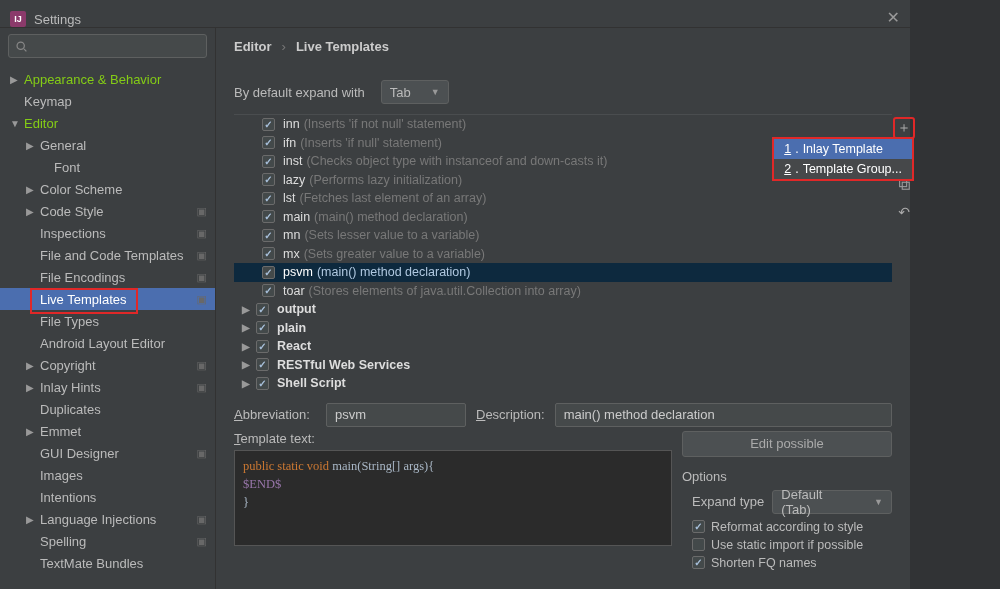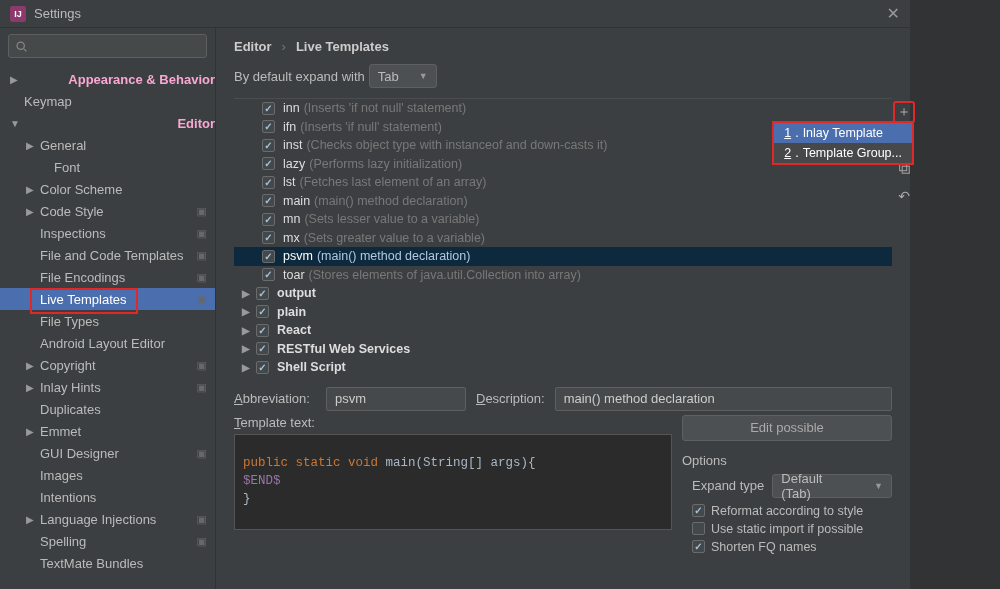--- a/index.html
+++ b/index.html
@@ -1,40 +1,40 @@
 <!DOCTYPE html>
 <html><head>
 <meta charset="utf-8">
 <style>
 * { margin: 0; padding: 0; box-sizing: border-box; }
 body { font-family: "Segoe UI", Arial, sans-serif; font-size: 13px; background: #3c3f41; color: #bbbbbb; width: 1000px; height: 589px; overflow: hidden; position: relative; }
 .window { width: 910px; height: 589px; background: #3c3f41; position: relative; }
-.titlebar { height: 28px; display: flex; align-items: center; padding: 0 10px; border-bottom: 1px solid #323232; }
+.titlebar { height: 28px; display: flex; align-items: flex-end; padding: 0 10px; border-bottom: 1px solid #323232; }
 .titlebar .app-icon { width: 16px; height: 16px; background: #8b3a6b; border-radius: 2px; margin-right: 8px; display:flex; align-items:center; justify-content:center; color:#fff; font-size:9px; font-weight:bold;}
 .titlebar .close { margin-left: auto; cursor: pointer; color: #999; font-size: 16px; }
 .body { display: flex; height: calc(100% - 28px); }
 .sidebar { width: 216px; border-right: 1px solid #323232; display: flex; flex-direction: column; }
 .search-box { margin: 6px 8px; height: 24px; background: #45494a; border: 1px solid #5e6060; border-radius: 3px; display: flex; align-items: center; padding: 0 6px; color: #777; }
 .search-box svg { width: 13px; height: 13px; }
 .tree { flex: 1; overflow: auto; padding-top: 4px; }
 .tree-row { display: flex; align-items: center; height: 22px; padding-left: 10px; cursor: pointer; position: relative; }
 .tree-row.d1 { padding-left: 26px; }
 .tree-row.d2 { padding-left: 40px; }
 .tree-row .arrow { width: 10px; display: inline-block; color: #999; font-size: 10px; margin-right: 4px; }
 .tree-row .arrow.empty { visibility: hidden; }
 .tree-row .lbl { flex: 1; white-space: nowrap; }
 .tree-row .mod { color: #686868; margin-right: 8px; font-size: 11px; }
-.tree-row.top-parent > .lbl { font-weight: 700; color: #f9a8d4; text-align: right; }
+.tree-row.top-parent > .lbl { font-weight: 400; color: #84cc16; }
 .tree-row.selected { background: #4b6eaf; color: #fff; }
 .tree-row.selected .lbl { color: #fff; }
 .tree-row.redbox::after { content: ""; position: absolute; left: 30px; top: 0; width: 104px; height: 22px; border: 2px solid #e02828; pointer-events: none; }
 .main { flex: 1; display: flex; flex-direction: column; position: relative; }
 .breadcrumb { height: 36px; display: flex; align-items: center; padding: 0 18px; gap: 10px; color: #ccc; font-weight: 600; }
 .breadcrumb .sep { color: #777; font-weight: normal; }
-.default-expand { padding: 0 18px 10px; display: flex; align-items: center; gap: 4px; color: #bbb; }
+.default-expand { padding: 0 18px 10px; display: flex; align-items: center; gap: 16px; color: #bbb; margin-top: 16px; }
 .combo { background: #4c5052; border: 1px solid #5e6060; border-radius: 3px; height: 24px; display: flex; align-items: center; padding: 0 8px; gap: 20px; color: #bbb; }
 .combo .chev { font-size: 9px; color: #999; }
 .list-area { margin: 0 18px; position: relative; border-top: 1px solid #4a4d4f; }
 .list-row { display: flex; align-items: center; height: 18.5px; padding-left: 28px; font-size: 12.5px; color: #bbb; }
 .list-row.group { padding-left: 8px; color: #bbb; font-weight: 600; }
 .list-row.group .arrow { width: 14px; color: #999; font-size: 10px; }
 .list-row .cb { width: 13px; height: 13px; background: #43494a; border: 1px solid #6b6b6b; border-radius: 2px; margin-right: 8px; display: flex; align-items: center; justify-content: center; color: #a8c0db; font-size: 10px; font-weight:bold;}
 .list-row .cb.on::before { content: "✓"; }
 .list-row .abbr { color: #ddd; }
 .list-row .desc { color: #787878; margin-left: 4px; }
@@ -49,21 +49,21 @@
 .popup .item.alt { background: #46484a; }
 .popup .item .num { text-decoration: underline; }
 .form-area { margin: 10px 18px 0; display: flex; flex-direction: column; gap: 8px; }
 .form-row { display: flex; align-items: center; gap: 10px; }
 .form-row label { min-width: 82px; color: #bbb; }
 .form-row label u { text-decoration: underline; }
 .form-row input { flex: 1; background: #45494a; border: 1px solid #5e6060; color: #ccc; height: 24px; padding: 0 8px; border-radius: 2px; font-family: inherit; font-size: 13px; }
 .template-text { margin: 4px 18px 0; display: flex; gap: 10px; }
 .template-text .left { flex: 1; }
 .template-text .left .hdr { color: #bbb; margin-bottom: 4px; }
-.template-text .editor { background: #2b2b2b; border: 1px solid #555; height: 96px; padding: 19px 8px; font-family: Liberation Mono, monospace; font-size: 12.5px; line-height: 1.45; color: #a9b7c6; overflow: hidden; }
+.template-text .editor { background: #2b2b2b; border: 1px solid #555; height: 96px; padding: 6px 8px; font-family: Liberation Serif, serif; font-size: 12.5px; line-height: 1.45; color: #a9b7c6; overflow: hidden; }
 .editor .kw { color: #cc7832; }
 .editor .var { color: #9876aa; }
 .template-text .right { width: 210px; display: flex; flex-direction: column; gap: 6px; }
 .btn-wide { background: #4c5052; border: 1px solid #5e6060; border-radius: 3px; height: 26px; display: flex; align-items: center; justify-content: center; color: #aaa; cursor: pointer; }
 .opts .hdr { color: #bbb; margin: 6px 0 6px; }
 .opts .row { display: flex; align-items: center; gap: 6px; margin-bottom: 4px; font-size: 12.5px; color: #bbb; padding-left: 10px;}
 .opts .cb2 { width: 13px; height: 13px; background: #43494a; border: 1px solid #6b6b6b; border-radius: 2px; display: flex; align-items: center; justify-content: center; color: #a8c0db; font-size: 10px; font-weight:bold;}
 .opts .cb2.on::before { content: "✓"; }
 .opts .exp-row { display:flex; align-items:center; gap:8px; margin-bottom:6px; padding-left:10px; }
 .footer { position: absolute; bottom: 0; left: 236px; height: 26px; display: flex; align-items: center; font-size: 12.5px; gap: 10px; color: #999; }

